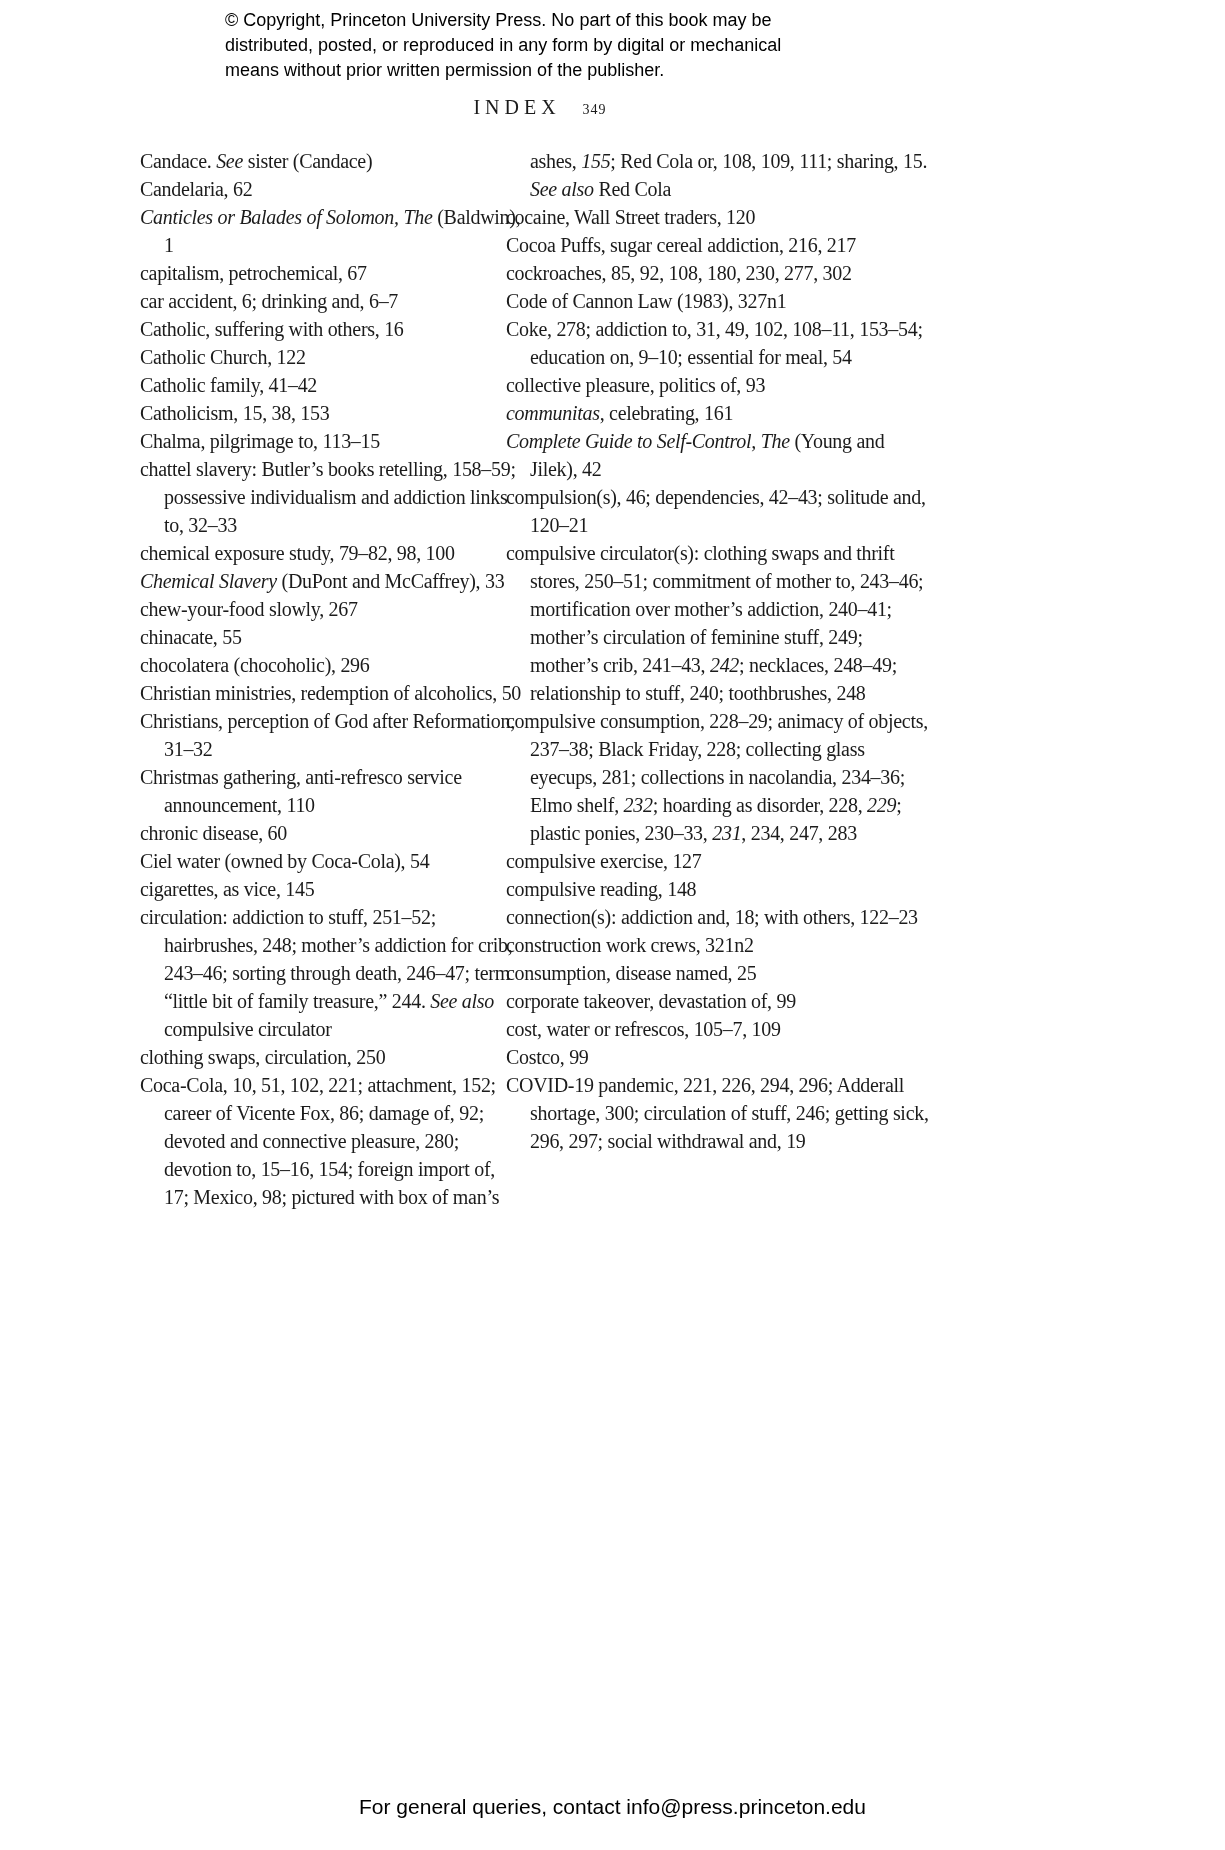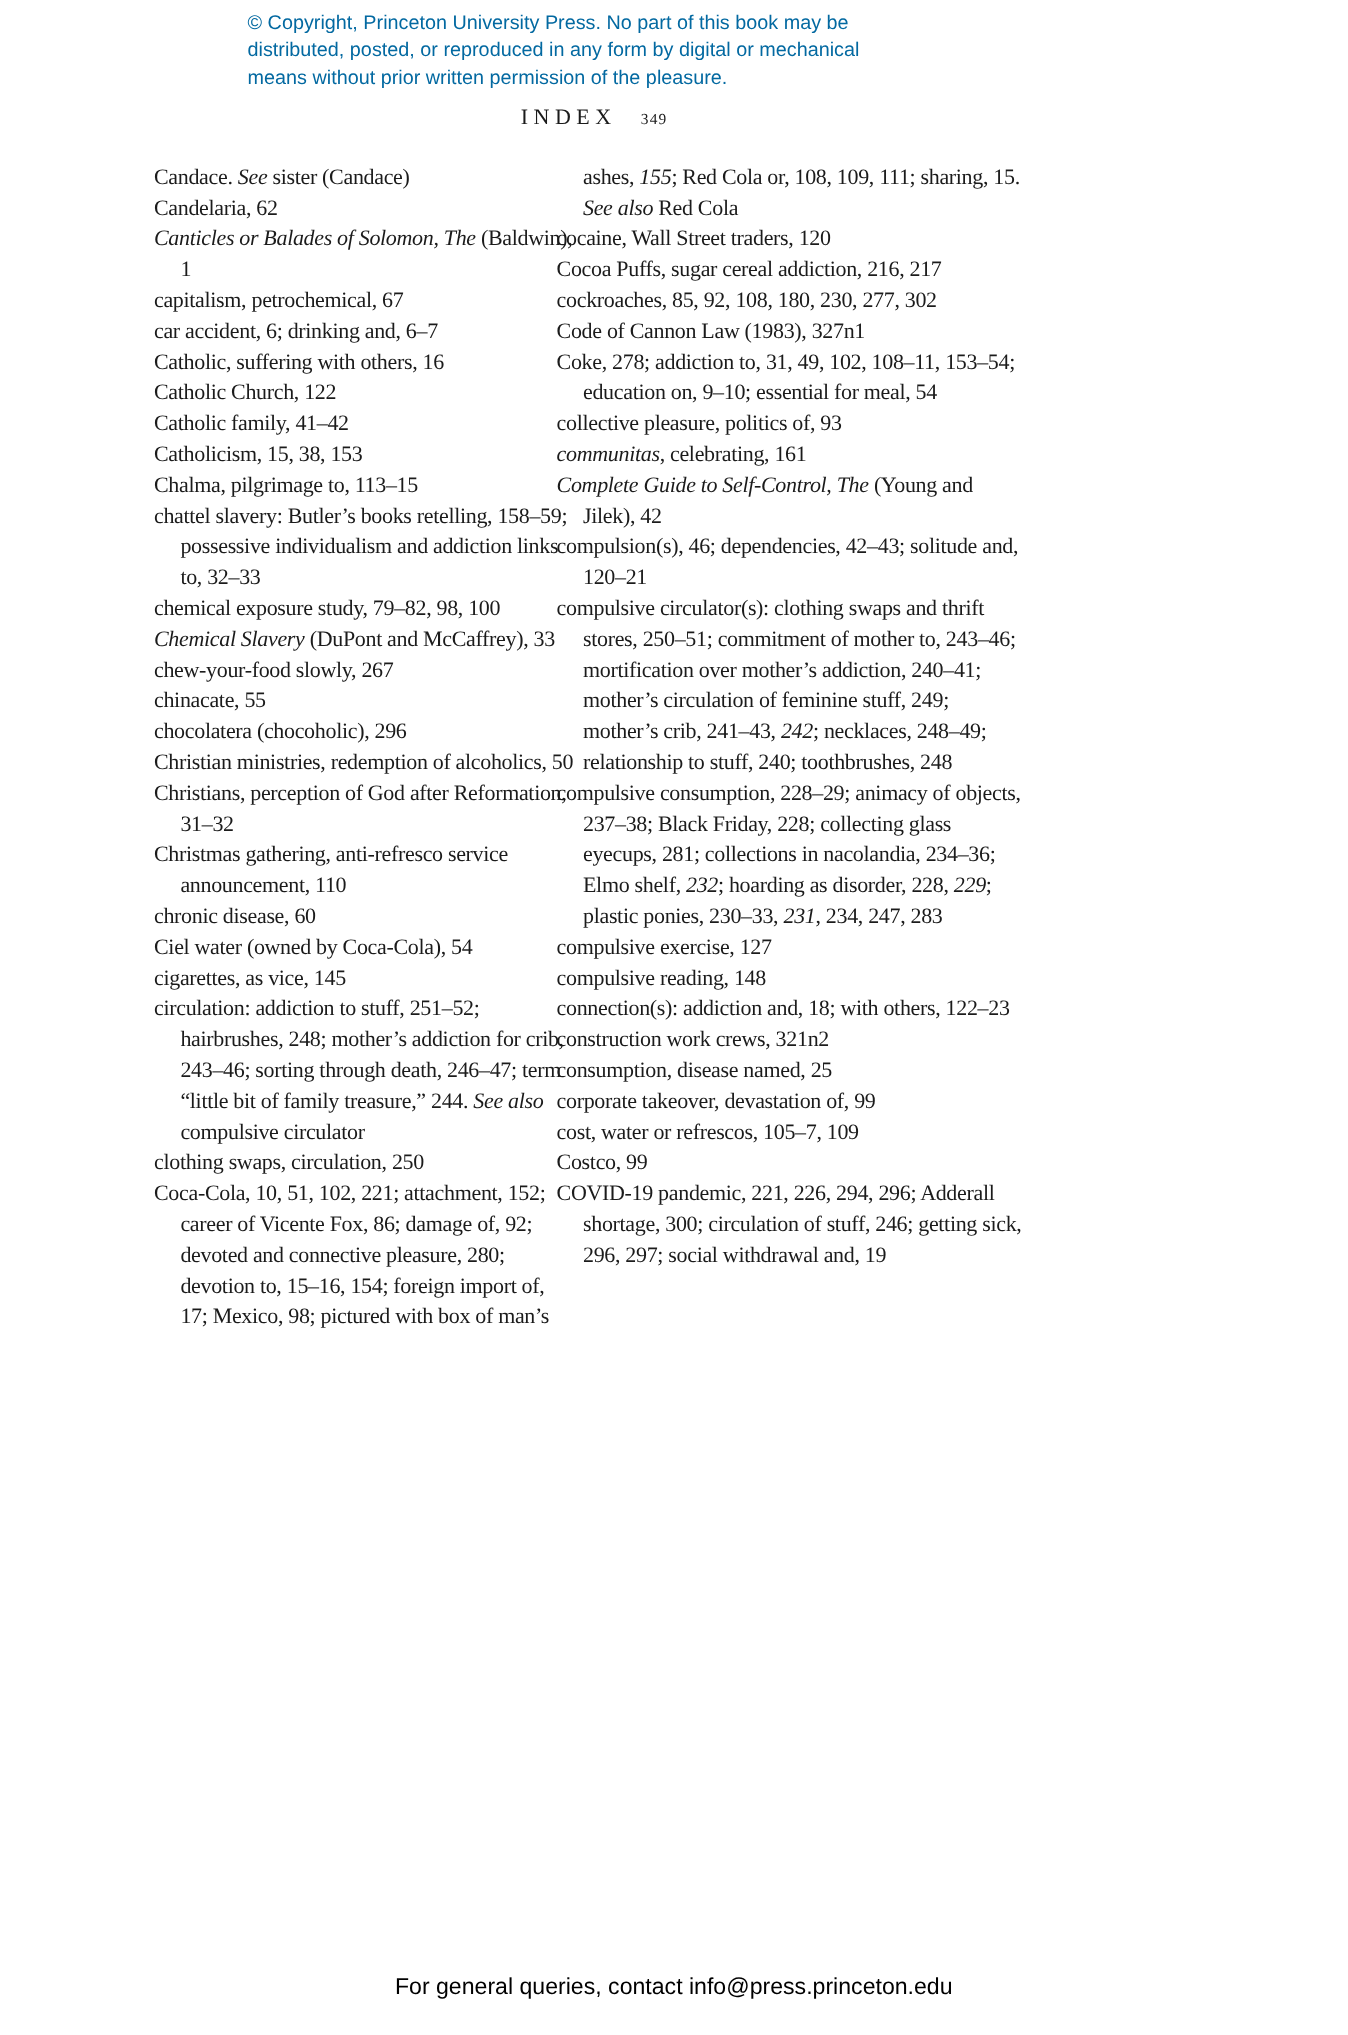--- a/index.html
+++ b/index.html
@@ -16,21 +16,21 @@
     color: #1b1b1b;
   }
   .copyright {
     position: absolute;
     top: 8px;
     left: 225px;
     width: 620px;
     font-family: "Liberation Sans", sans-serif;
     font-size: 18px;
     line-height: 25px;
-    color: #0369a1;
+    color: #000000;
   }
   .page-header {
     position: absolute;
     top: 96px;
     left: 140px;
     width: 800px;
     text-align: center;
     color: #1b1b1b;
   }
   .page-header .index-word {
@@ -74,21 +74,21 @@
     font-size: 21px;
     color: #000000;
   }
 </style>
 </head>
 <body>
 
 <div class="copyright">
   <div>© Copyright, Princeton University Press. No part of this book may be</div>
   <div>distributed, posted, or reproduced in any form by digital or mechanical</div>
-  <div>means without prior written permission of the pleasure.</div>
+  <div>means without prior written permission of the publisher.</div>
 </div>
 
 <div class="page-header">
   <span class="index-word">INDEX</span><span class="page-num">349</span>
 </div>
 
 <div class="col col-left">
     <p class="entry"><span>Candace. </span><i>See</i><span> sister (Candace)</span></p>
     <p class="entry"><span>Candelaria, 62</span></p>
     <p class="entry"><i>Canticles or Balades of Solomon, The</i><span> (Baldwin), 1</span></p>

